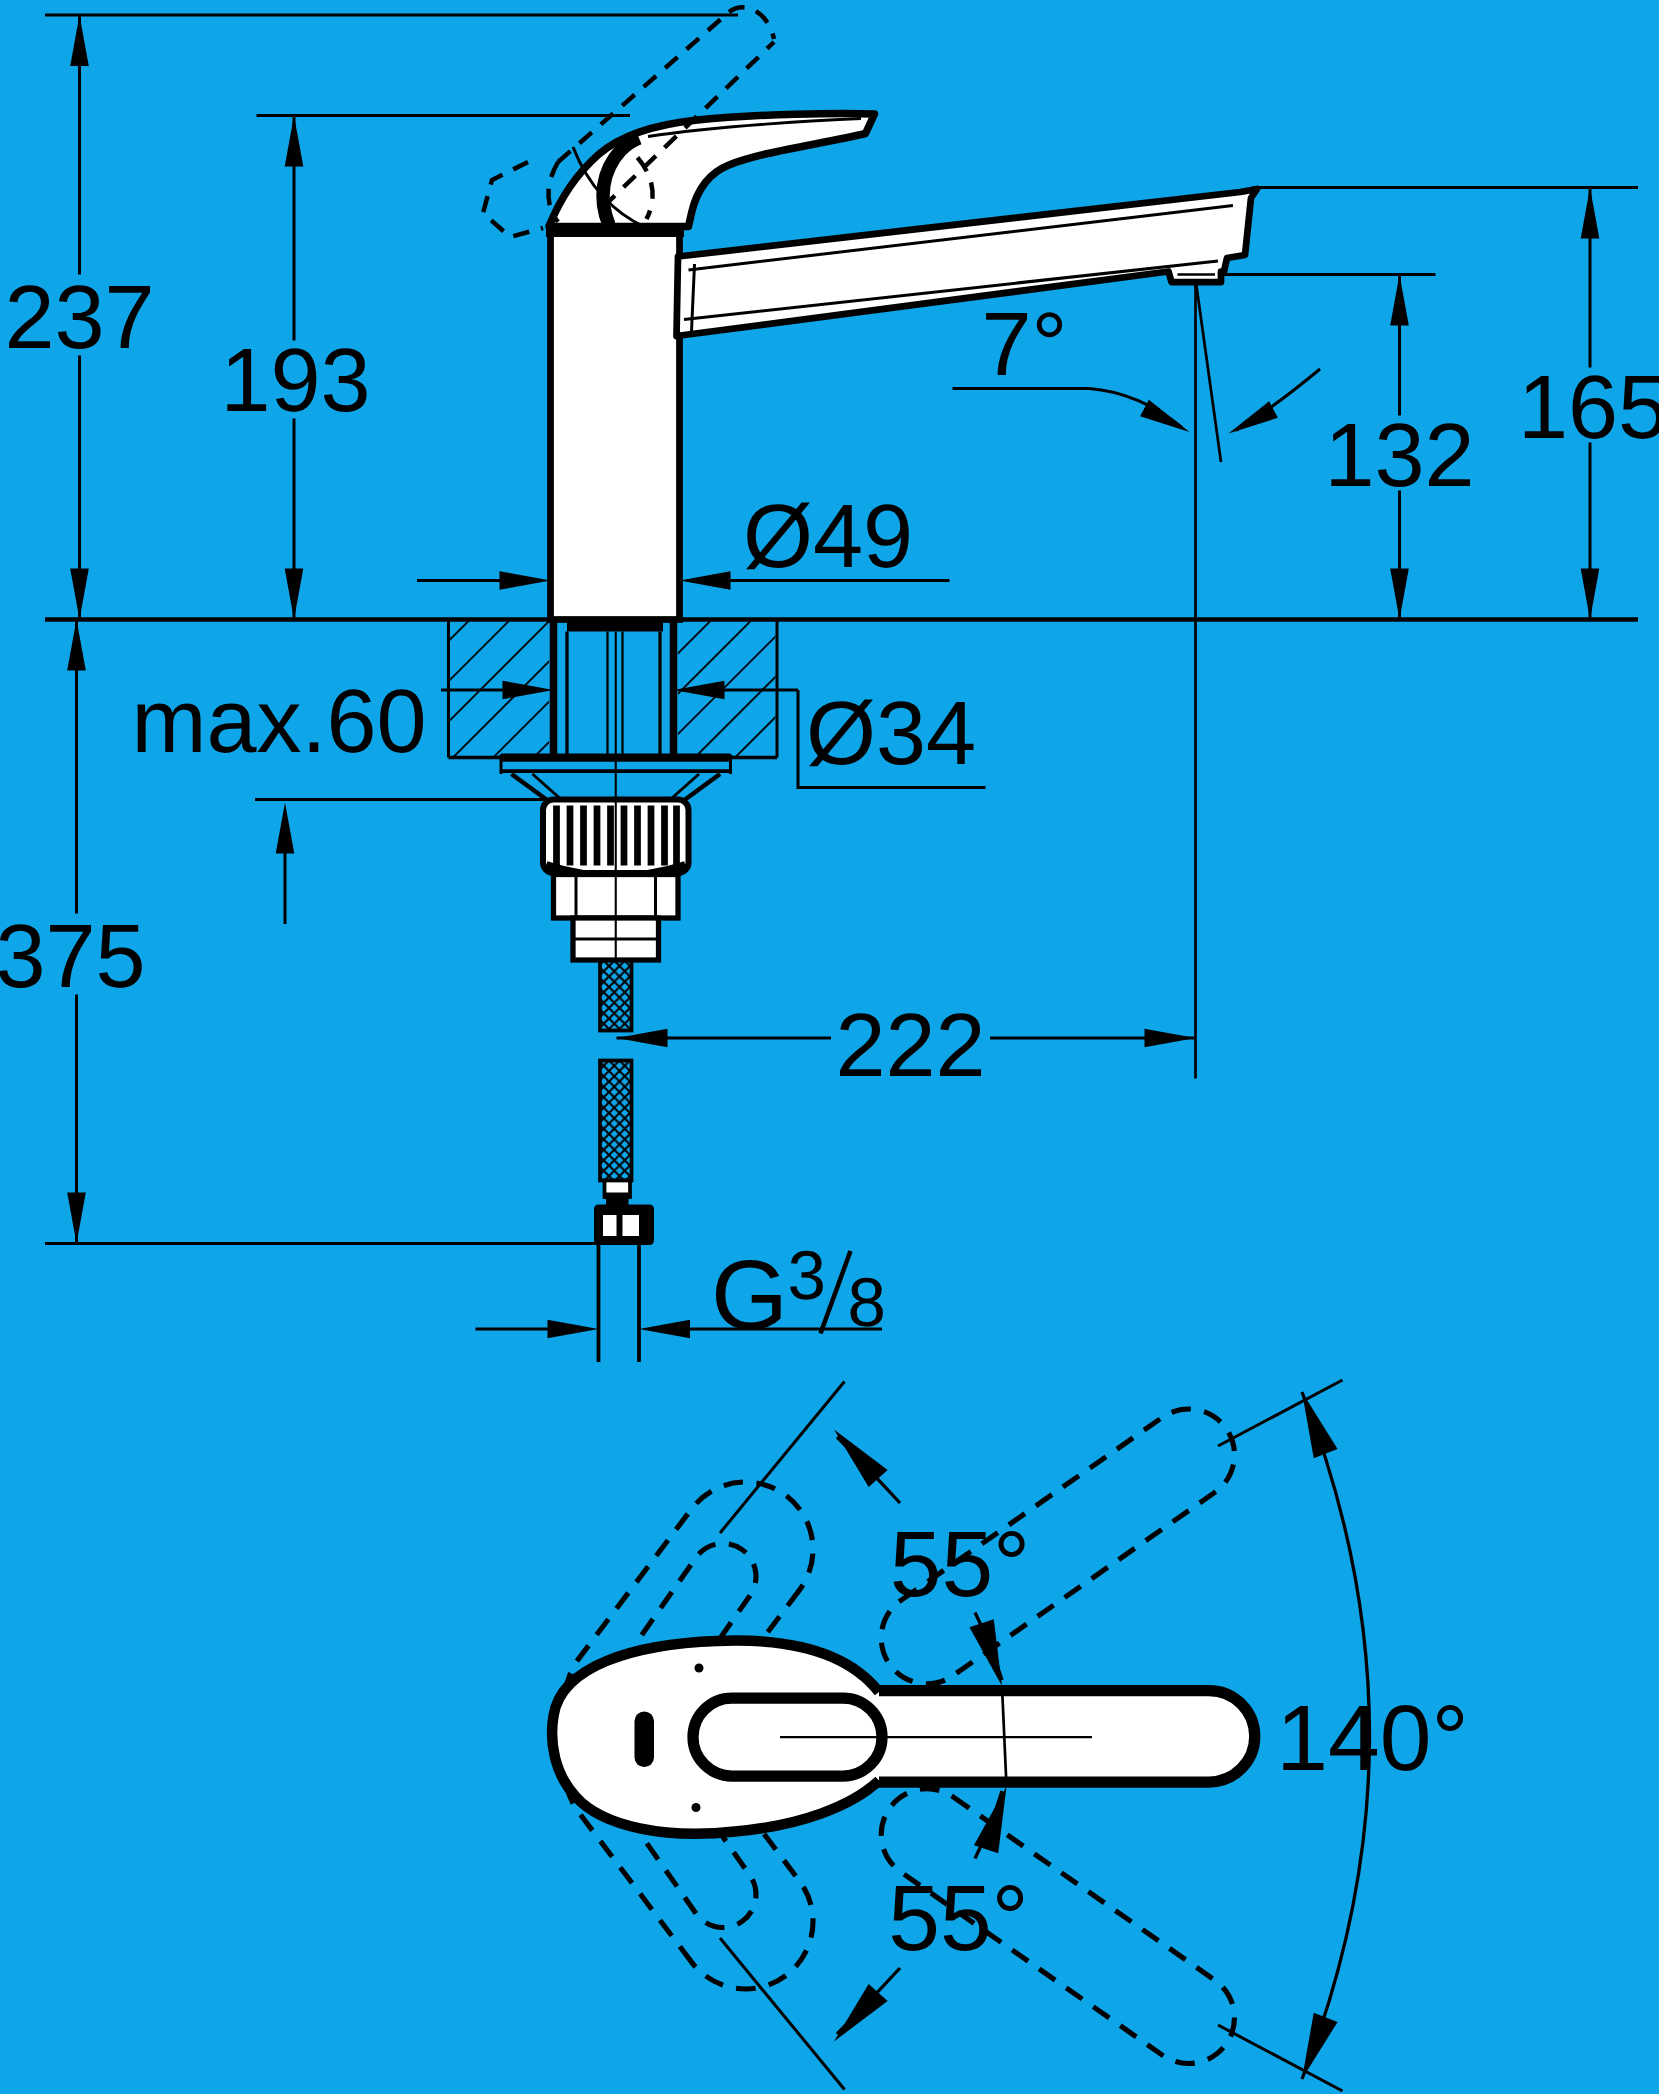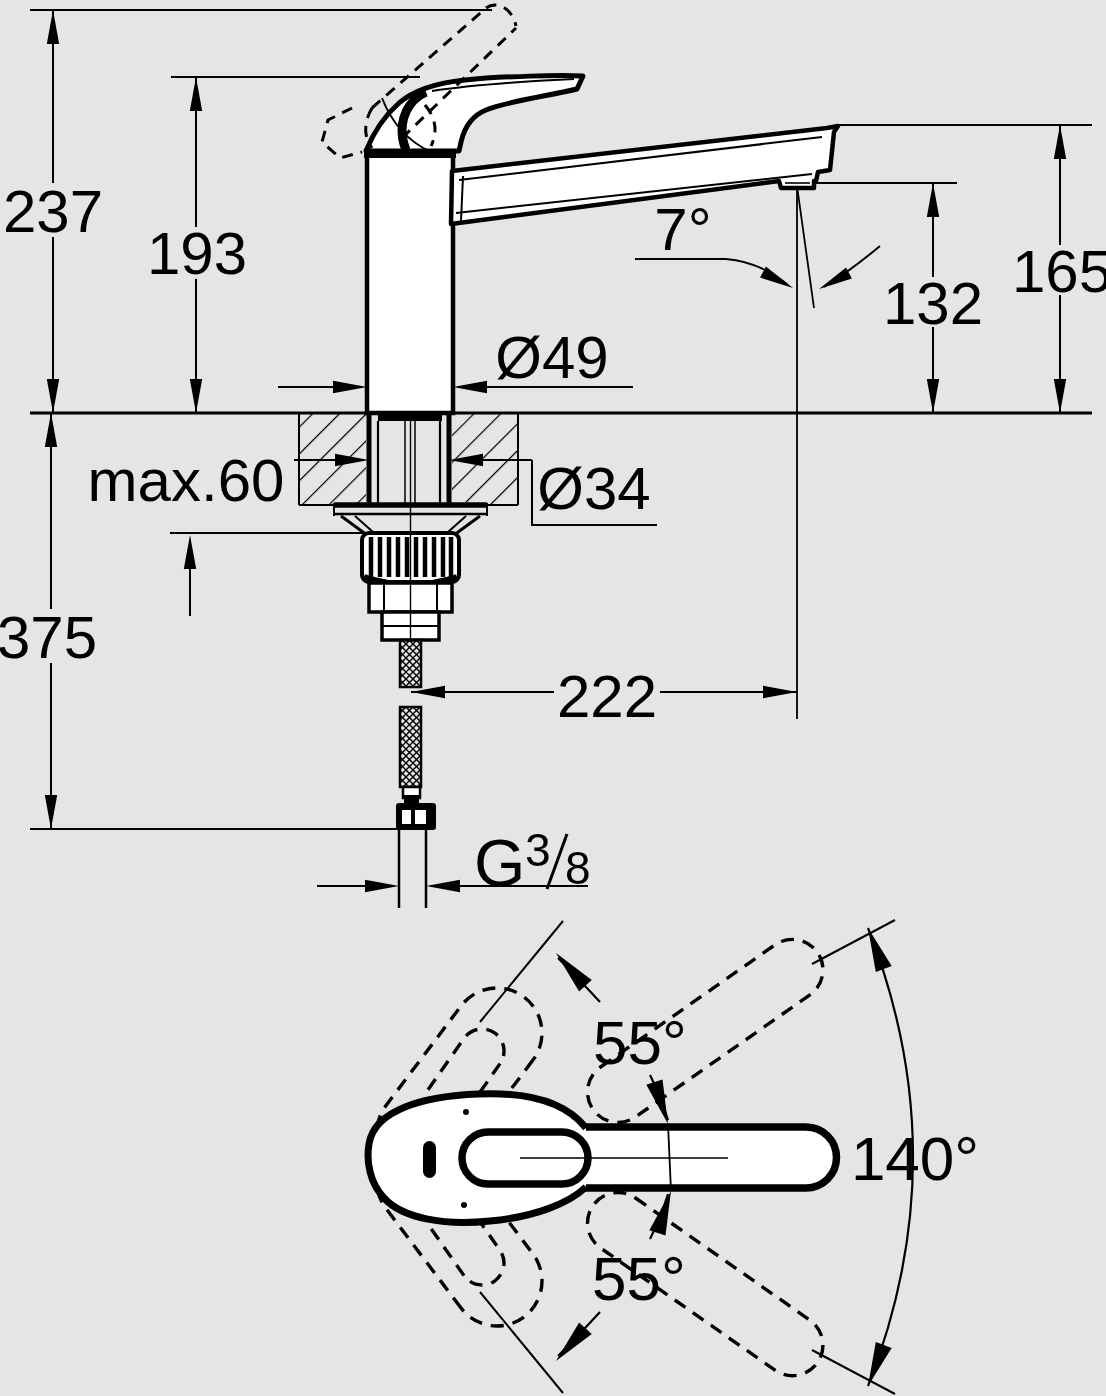--- a/index.html
+++ b/index.html
@@ -1,17 +1,17 @@
 <!DOCTYPE html>
 <html><head>
 <meta charset="utf-8">
 <style>
   html,body{margin:0;padding:0;background:#fff;}
   body{font-family:"Liberation Sans",sans-serif;}
-  .page{width:1106px;height:1396px;background:#e5e5e5;position:relative;overflow:hidden;}
+  .page{width:1106px;height:1396px;background:#0ea5e9;position:relative;overflow:hidden;}
   svg{display:block;}
   text{font-family:"Liberation Sans","DejaVu Sans",sans-serif;fill:#000;}
   .dim-label{font-size:60px;}
   .ang-label{font-size:62px;}
   .ln{stroke:#000;fill:none;}
 </style>
 </head>
 <body>
 
 <div class="page">

